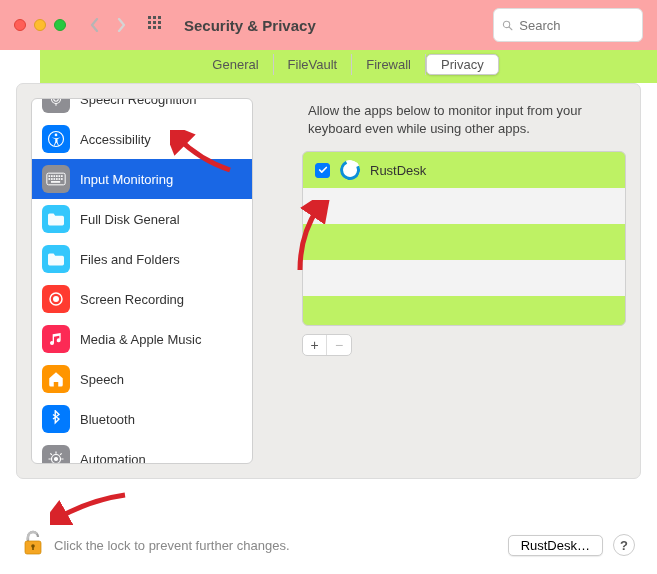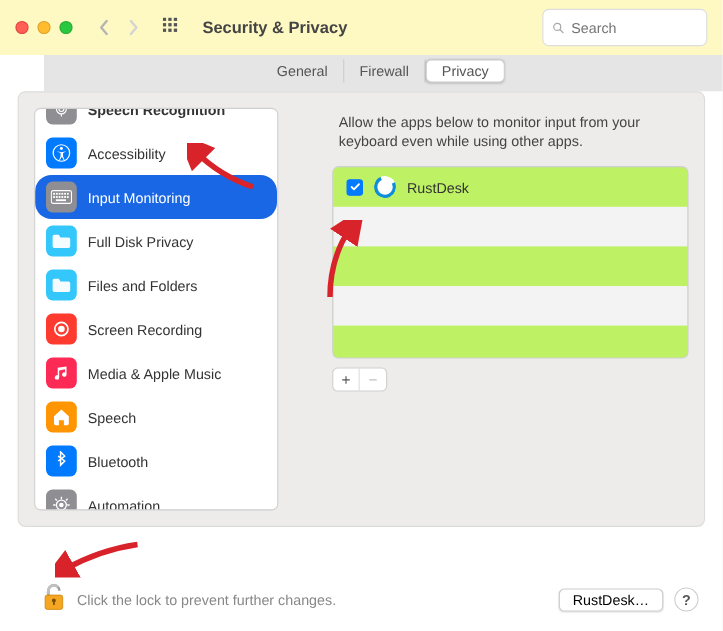--- a/index.html
+++ b/index.html
@@ -12,42 +12,42 @@
     height: 574px;
     overflow: hidden;
     position: relative;
   }
   .titlebar {
     height: 50px;
     display: flex;
     align-items: center;
     padding: 0 14px;
     gap: 8px;
-    background: #fef9c3;
+    background: #fca5a5;
   }
   .traffic { display: flex; gap: 8px; margin-right: 12px; }
   .dot { width: 12px; height: 12px; border-radius: 50%; }
   .dot.red { background: #ff5f57; border: 0.5px solid #e24238; }
   .dot.yel { background: #febc2e; border: 0.5px solid #dfa023; }
   .dot.grn { background: #28c840; border: 0.5px solid #27a932; }
   .nav { display: flex; gap: 8px; color: #b0b0b0; margin-right: 10px; }
   .nav .chev { width: 18px; height: 18px; display:flex; align-items:center; justify-content:center;}
   .grid-icon { width: 18px; height: 18px; margin-right: 10px; color:#555; }
   .title { font-weight: 600; font-size: 15px; color: #444; }
   .spacer { flex: 1; }
   .search {
     display: flex; align-items: center;
     border: 1px solid #ddd; border-radius: 6px;
     height: 26px; padding: 16px 8px; width: 150px;
     color: #aaa; gap: 6px; background:#fff;justify-content:space-between;
   }
   .search input { border:none; outline:none; font-size:13px; color:#888; width: 100%; background:transparent;}
   .tabs-wrap {
     display:flex; justify-content:center; padding: 4px 0 8px;
-    background:#e5e5e5;
+    background:#bef264;
     margin-left:40px;
   }
   .tabs {
     display:flex; background:transparent; border-radius:6px;
     gap:0;
   }
   .tab {
     padding: 2px 14px; font-size:13px; color:#555;
     border-right: 1px solid #ccc;
     display:flex; align-items:center;
@@ -79,21 +79,21 @@
   .sb-list { height: 100%; overflow-y: auto; }
   .sb-item {
     display:flex; align-items:center; gap: 10px;
     height: 40px;
     padding: 0 10px;
     border-bottom: 0;
     font-size: 13px;
     color:#333;
   }
   .sb-item.selected {
-    background: #1967e5; color:#fff;border-radius:15px;
+    background: #1967e5; color:#fff;
   }
   .sb-icon {
     width: 28px; height: 28px; border-radius: 6px;
     display:flex; align-items:center; justify-content:center;
     color:#fff;
     flex-shrink:0;
   }
   .rightpane { flex:1; display:flex; flex-direction:column;padding-left:35px; }
   .desc {
     font-size: 13px;
@@ -133,21 +133,21 @@
     width:fit-content; background:#fff;
   }
   .addrm button {
     width:24px;height:20px; border:none; background:transparent;
     font-size:14px; color:#555; line-height:1;
   }
   .addrm button:first-child { border-right:1px solid #ddd;}
   .addrm button:last-child { color:#bbb;}
   .footer {
     position:absolute;
-    left:16px; right:0; bottom:0;
+    left:0; right:0; bottom:0;
     height: 72px;
     padding: 0 22px 18px;
     display:flex; align-items:flex-end; gap:10px;
   }
   .lock {
     width: 22px; height: 26px;
   }
   .foot-text { font-size:13px; color:#888; flex:1; margin-bottom:3px;}
   .adv-btn {
     border:1px solid #ccc; border-radius:5px;
@@ -208,29 +208,30 @@
         <circle cx="6.5" cy="6.5" r="4.5" stroke="#aaa" stroke-width="1.6" fill="none"></circle>
         <line x1="10.2" y1="10.2" x2="14" y2="14" stroke="#aaa" stroke-width="1.6" stroke-linecap="round"></line>
       </svg>
     <input type="text" placeholder="Search" style="">
   </div>
 </div>
 
 <div class="tabs-wrap">
   <div class="tabs" id="tabs">
       <div class="tab">General</div>
+      <div class="tab">FileVault</div>
       <div class="tab">Firewall</div>
       <div class="tab active">Privacy</div>
     </div>
 </div>
 
 <div class="main">
   <div class="sidebar">
     <div class="sb-list" id="sb-list">
-        <div class="sb-item" style="margin-top: -20px; font-weight: bold;">
+        <div class="sb-item" style="margin-top: -20px;">
           <div class="sb-icon" style="background: rgb(142, 142, 147);">
             <svg width="18" height="18" viewBox="0 0 24 24">
               <g fill="none" stroke="#fff" stroke-width="1.4">
                 <rect x="9" y="4" width="6" height="11" rx="3"></rect>
                 <path d="M6 12a6 6 0 0 0 12 0"></path>
                 <line x1="12" y1="18" x2="12" y2="21"></line>
               </g>
             </svg>
           </div>
           <span>Speech Recognition</span>
@@ -265,21 +266,21 @@
             </svg>
           </div>
           <span>Input Monitoring</span>
         </div>
         <div class="sb-item">
           <div class="sb-icon" style="background: rgb(52, 199, 252);">
             <svg width="20" height="16" viewBox="0 0 24 20" fill="#fff">
               <path d="M2 5a2 2 0 0 1 2-2h5l2 3h9a2 2 0 0 1 2 2v8a2 2 0 0 1-2 2H4a2 2 0 0 1-2-2z" fill="#fff" opacity="0.95"></path>
             </svg>
           </div>
-          <span>Full Disk Privacy</span>
+          <span>Full Disk General</span>
         </div>
         <div class="sb-item">
           <div class="sb-icon" style="background: rgb(52, 199, 252);">
             <svg width="20" height="16" viewBox="0 0 24 20" fill="#fff">
               <path d="M2 5a2 2 0 0 1 2-2h5l2 3h9a2 2 0 0 1 2 2v8a2 2 0 0 1-2 2H4a2 2 0 0 1-2-2z" fill="#fff" opacity="0.95"></path>
             </svg>
           </div>
           <span>Files and Folders</span>
         </div>
         <div class="sb-item">

